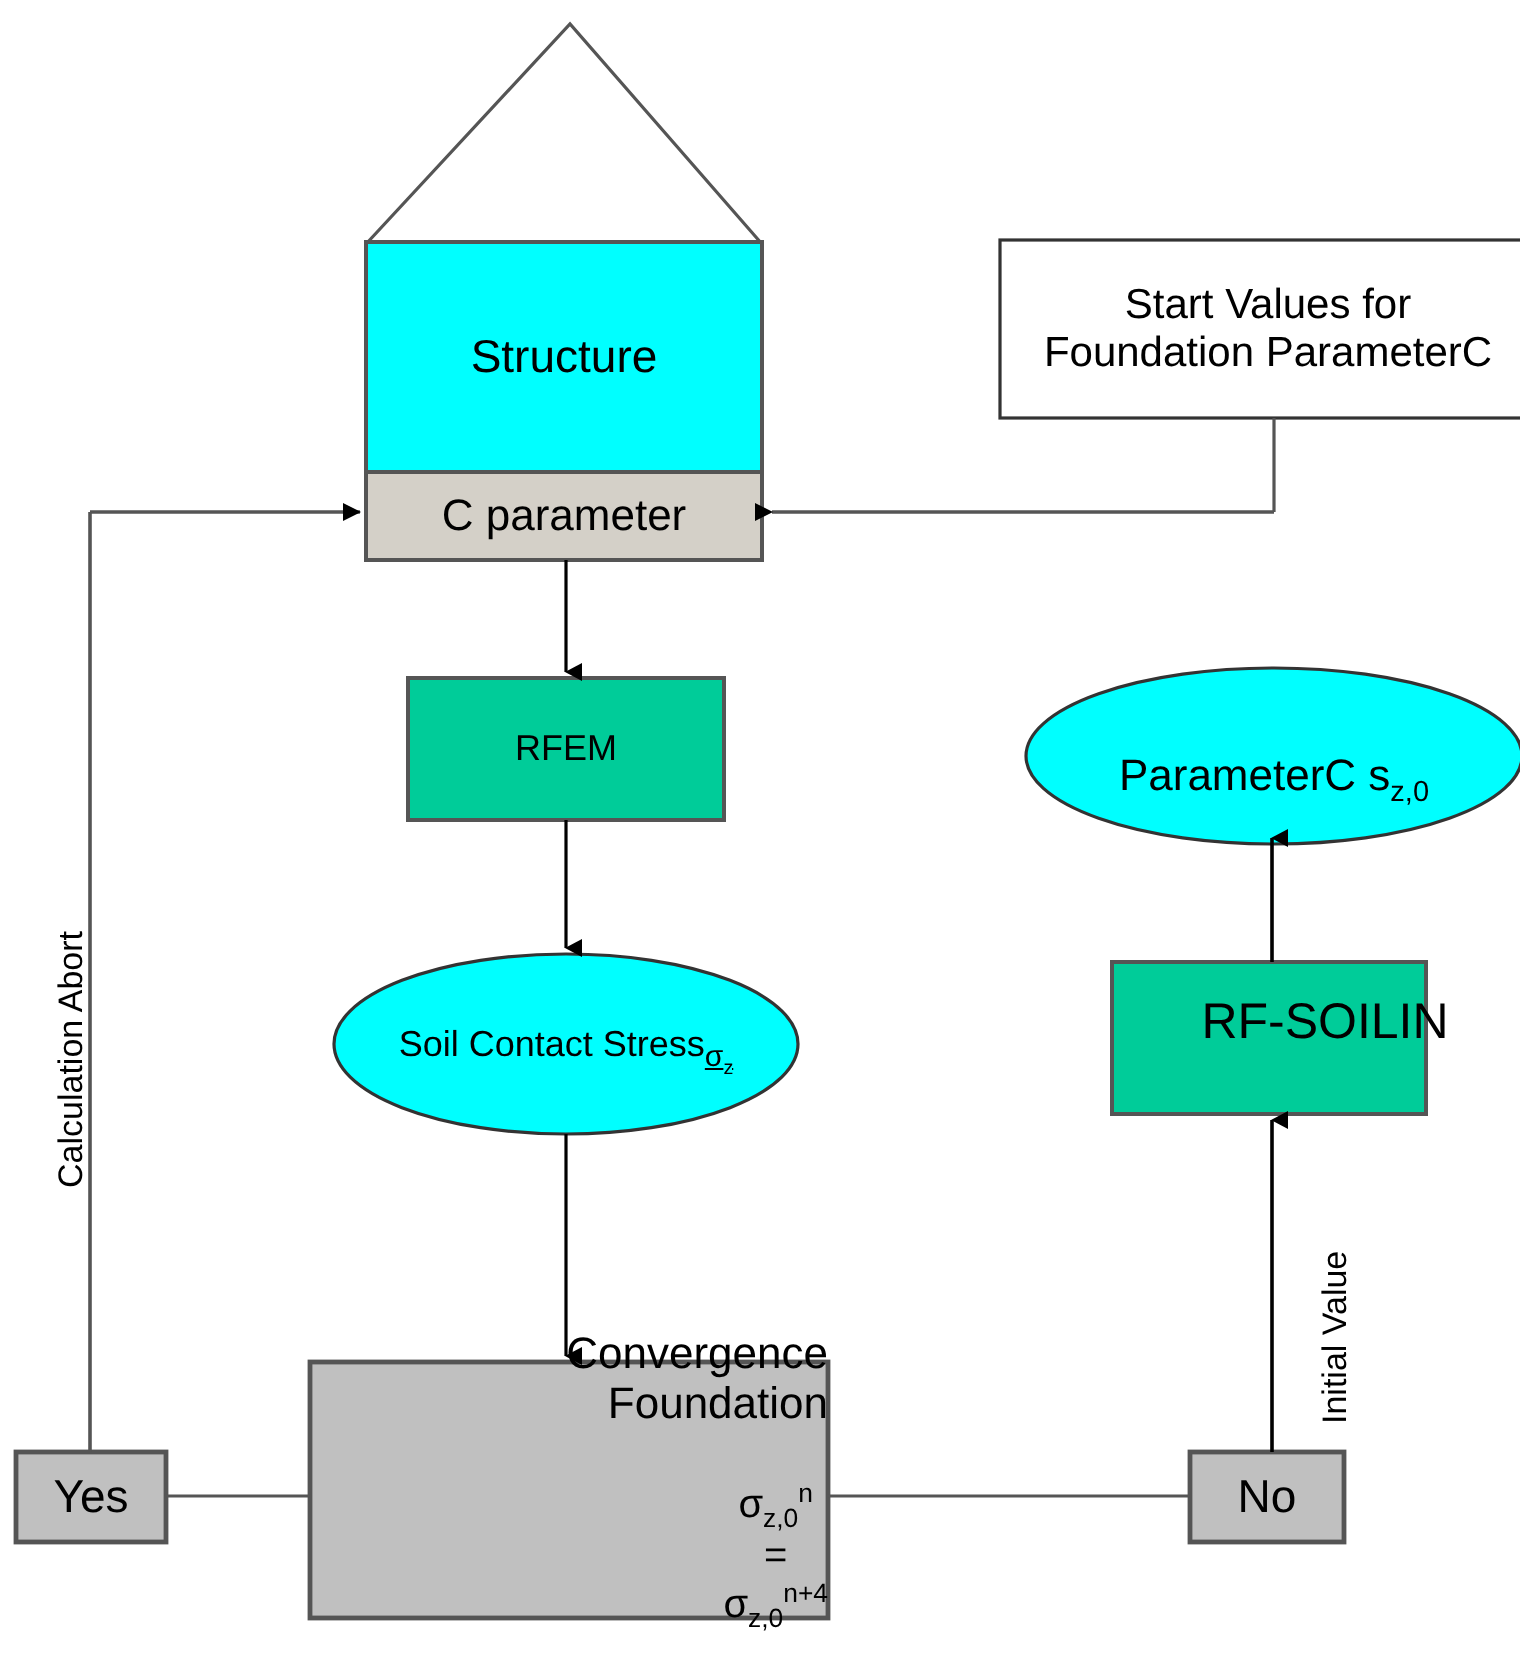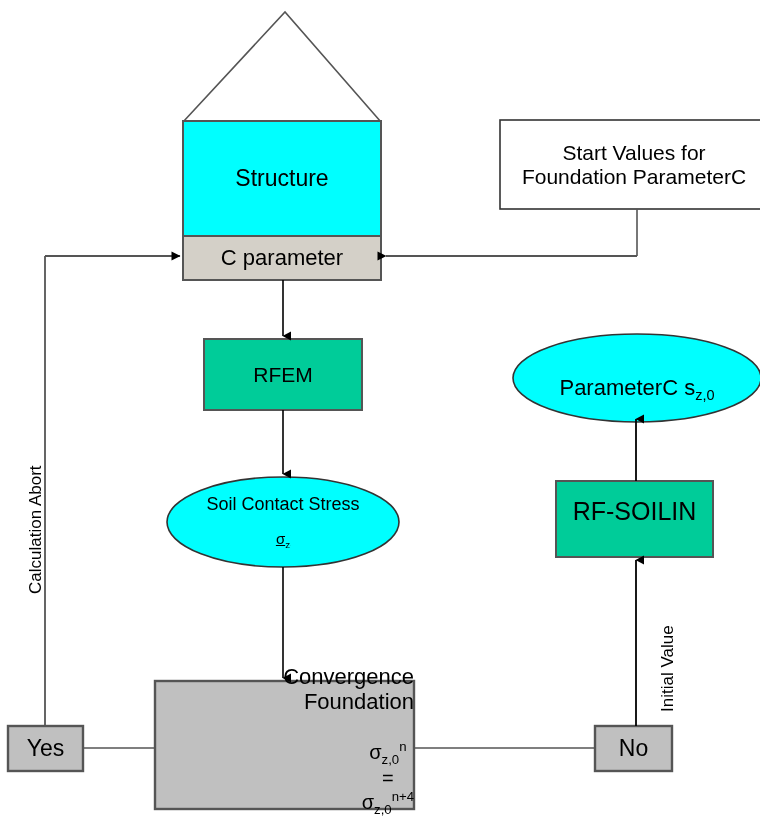--- a/index.html
+++ b/index.html
@@ -112,36 +112,36 @@
 
   </svg>
 
   <div class="node-label" style="left:183px; top:121px; width:198px; height:115px; font-size:23px;">Structure</div>
 
   <div class="node-label" style="left:183px; top:236px; width:198px; height:44px; font-size:22px;">C parameter</div>
 
   <div class="node-label" style="left:500px; top:120px; width:268px; height:89px; font-size:21px;">Start Values for
 Foundation ParameterC</div>
 
-  <div class="node-label" style="left:204px; top:339px; width:158px; height:71px; font-size:21px;">RFEM</div>
+  <div class="node-label" style="left:204px; top:339px; width:158px; height:71px; font-size:18px;">RFEM</div>
 
   <div class="node-label" style="left:513px; top:334px; width:248px; height:88px; font-size:22px;">
     <span>
       <span>ParameterC  s</span><span class="sub">z,0</span>
     </span>
   </div>
 
-  <div class="node-label" style="left:167px; top:477px; width:232px; height:90px; font-size:18px; flex-direction:column;">
+  <div class="node-label" style="left:167px; top:477px; width:232px; height:90px; font-size:18px; flex-direction:row;">
     <span>Soil Contact Stress</span>
     <span style="font-size:15px;text-decoration:underline;">
       <span>σ</span><span class="sub">z</span>
     </span>
   </div>
 
-  <div class="node-label" style="left:556px; top:481px; width:157px; height:60px; font-size:25px;">RF-SOILIN</div>
+  <div class="node-label" style="left:584px; top:481px; width:157px; height:60px; font-size:25px;">RF-SOILIN</div>
 
   <div class="node-label" style="left:155px; top:686px; width:259px; height:110px; font-size:22px; flex-direction:column;align-items:flex-end;">
     <span>Convergence</span>
     <span>Foundation</span>
     <span style="font-size:20px; margin-top:3px;">
       <span>σ</span><span class="sub">z,0</span><span class="sup">n</span>
       <span>=</span>
       <span>σ</span><span class="sub">z,0</span><span class="sup">n+4</span>
     </span>
   </div>

